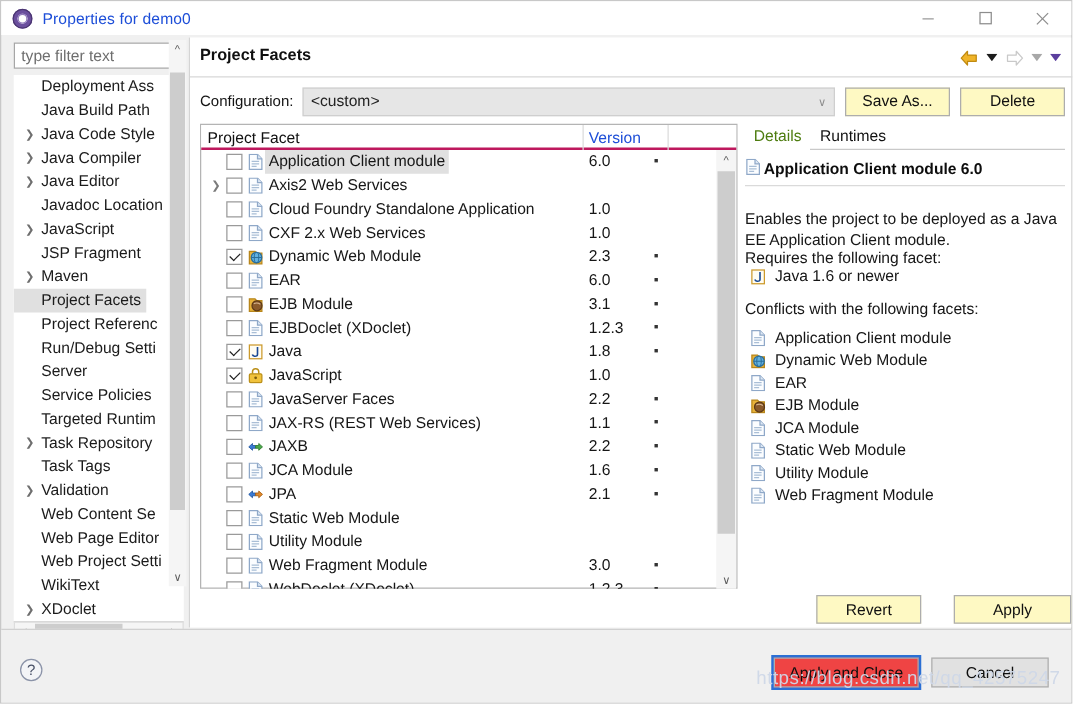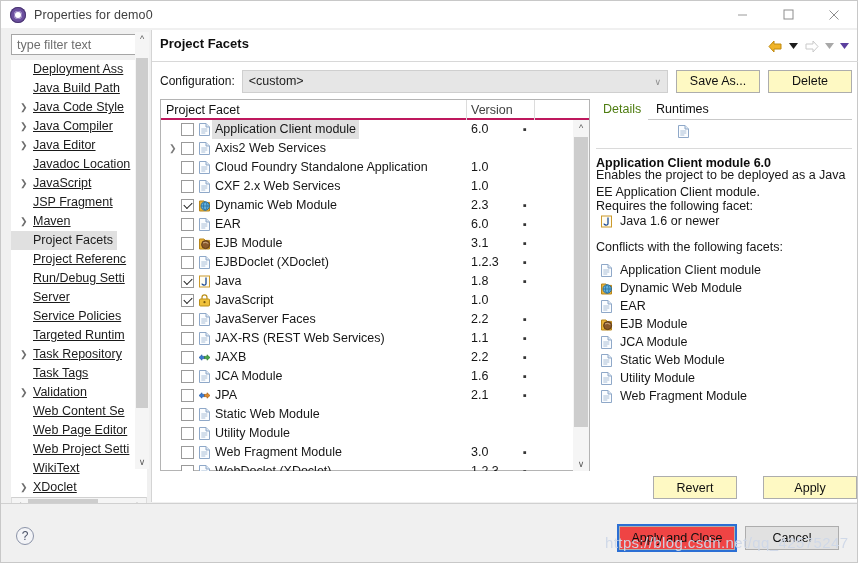--- a/index.html
+++ b/index.html
@@ -32,41 +32,41 @@
     position: absolute; left: 0; top: 0; width: 16px; height: 16px;
     border-radius: 50%;
     background: #6b4f9e;
     box-shadow: inset 0 0 0 1px #4a3570;
   }
   .tb-icon .inner {
     position: absolute; left: 4px; top: 4px; width: 8px; height: 8px;
     border-radius: 50%; background: #ffffff;
     box-shadow: inset 0 0 0 1px #8f79bb;
   }
-  .tb-title { font-size: 12.5px; color: #404040; letter-spacing: .1px; }
+  .tb-title { font-size: 12.5px; color: #1d4ed8; letter-spacing: .1px; }
   .winbtns { position: absolute; right: 0; top: 0; height: 27px; display: flex; }
   .winbtn {
     width: 46px; height: 27px; display: flex; align-items: center; justify-content: center;
     color: #8a8a8a;
   }
   .winbtn svg { display: block; }
 
   
   .leftcol {
     position: absolute; left: 6px; top: 31px; width: 142px; height: 494px;
   }
   .filterbox {
     position: absolute; left: 4px; top: 2px; width: 135px; height: 21px;
     border: 1px solid #a6a6a6; background: #ffffff;
     display: flex; align-items: center; padding-left: 5px;
     font-size: 12.5px; color: #6e6e6e;
   }
   .tree {
     position: absolute; left: 4px; top: 28px; width: 136px; height: 437px;
-    background: #ffffff; overflow: hidden; text-decoration: underline;
+    background: #ffffff; overflow: hidden;
   }
   .tnode {
     position: relative; height: 19px; line-height: 19px;
     padding-left: 22px; font-size: 12.5px; color: #1b1b1b; white-space: nowrap;
   }
   .tnode.sel { background: #e0e0e0; display: inline-block; padding-right: 4px; }
   .tnode .arrow {
     position: absolute; left: 9px; top: 0; width: 10px; height: 19px;
     color: #6e6e6e; font-size: 9px; line-height: 19px;
   }
@@ -150,21 +150,21 @@
     border: 1px solid #b4b4b4; background: #ffffff;
   }
   .facethead {
     position: relative; height: 20px; border-bottom: 2px solid #be185d;
     background: #ffffff;
   }
   .facethead .h1 {
     position: absolute; left: 5px; top: 0; line-height: 20px; font-size: 12.5px; color: #111;
   }
   .facethead .h2 {
-    position: absolute; left: 310px; top: 0; line-height: 20px; font-size: 12.5px; color: #404040;
+    position: absolute; left: 310px; top: 0; line-height: 20px; font-size: 12.5px; color: #1d4ed8;
   }
   .facethead .vdiv1 { position: absolute; left: 305px; top: 0; width: 1px; height: 20px; background: #dcdcdc; }
   .facethead .vdiv2 { position: absolute; left: 373px; top: 0; width: 1px; height: 20px; background: #dcdcdc; }
   .facetrows {
     position: absolute; left: 0; top: 20px; width: 413px; height: 351px; overflow: hidden;
   }
   .frow { position: relative; height: 19px; }
   .frow .expander {
     position: absolute; left: 8px; top: 0; width: 10px; height: 19px;
     line-height: 19px; font-size: 9px; color: #7b7b7b;
@@ -205,21 +205,21 @@
   }
   .dtabs { position: relative; height: 21px; border-bottom: 1px solid #c9c9c9; }
   .dtab {
     position: absolute; top: 0; height: 21px; line-height: 20px;
     font-size: 12.5px; padding: 0 7px; color: #4d7c0f;
   }
   .dtab.active { left: 0; font-weight: normal; border-bottom: 2px solid #ffffff; background: #fff; }
   .dtab.inactive { left: 53px; color: #111; }
   .dtitle {
     position: absolute; left: 0; top: 26px; height: 20px;
-    display: flex; align-items: center; gap: 15px; flex-direction: column;
+    display: flex; align-items: center; gap: 2px;
   }
   .dtitle .t { font-size: 12.5px; font-weight: bold; color: #0d0d0d; }
   .dtitle-rule { position: absolute; left: 0; top: 49px; width: 256px; height: 1px; background: #dadada; }
   .dpara {
     position: absolute; left: 0; width: 250px;
     font-size: 12.5px; color: #161616; line-height: 17px;
   }
   .dlabel { position: absolute; left: 0; font-size: 12.5px; color: #161616; }
   .dlistitem {
     position: absolute; left: 0; height: 18px;

